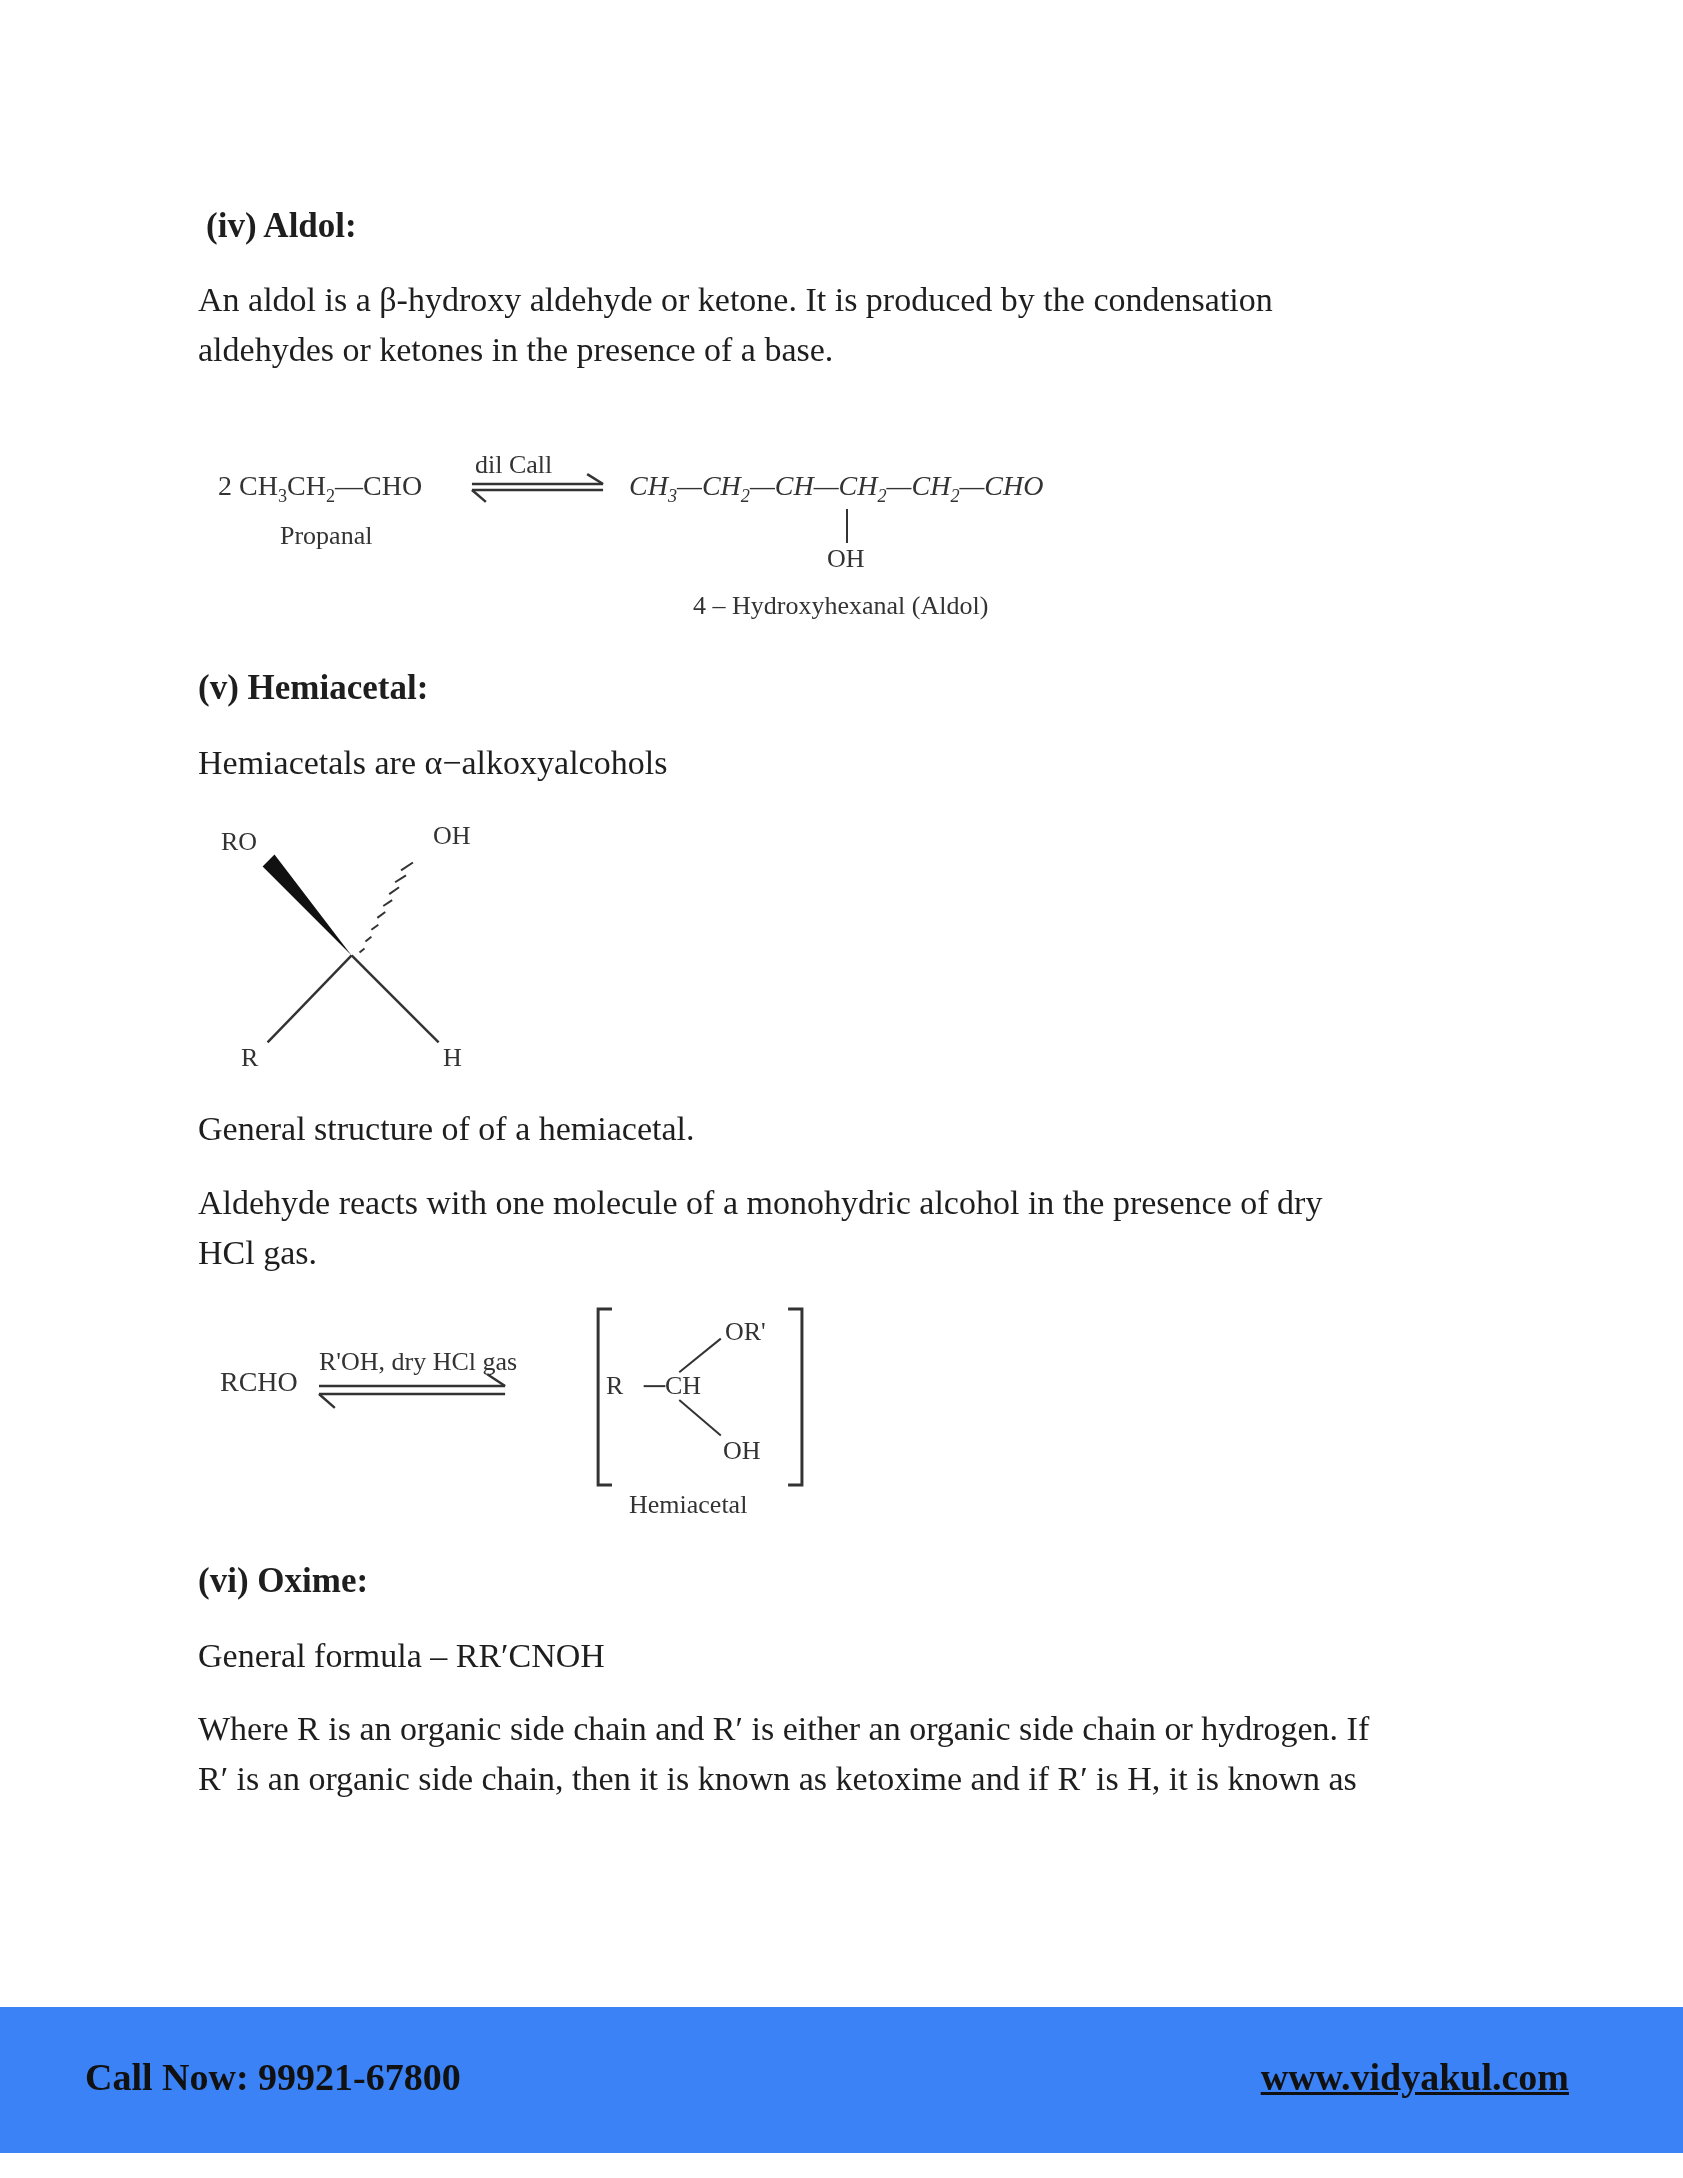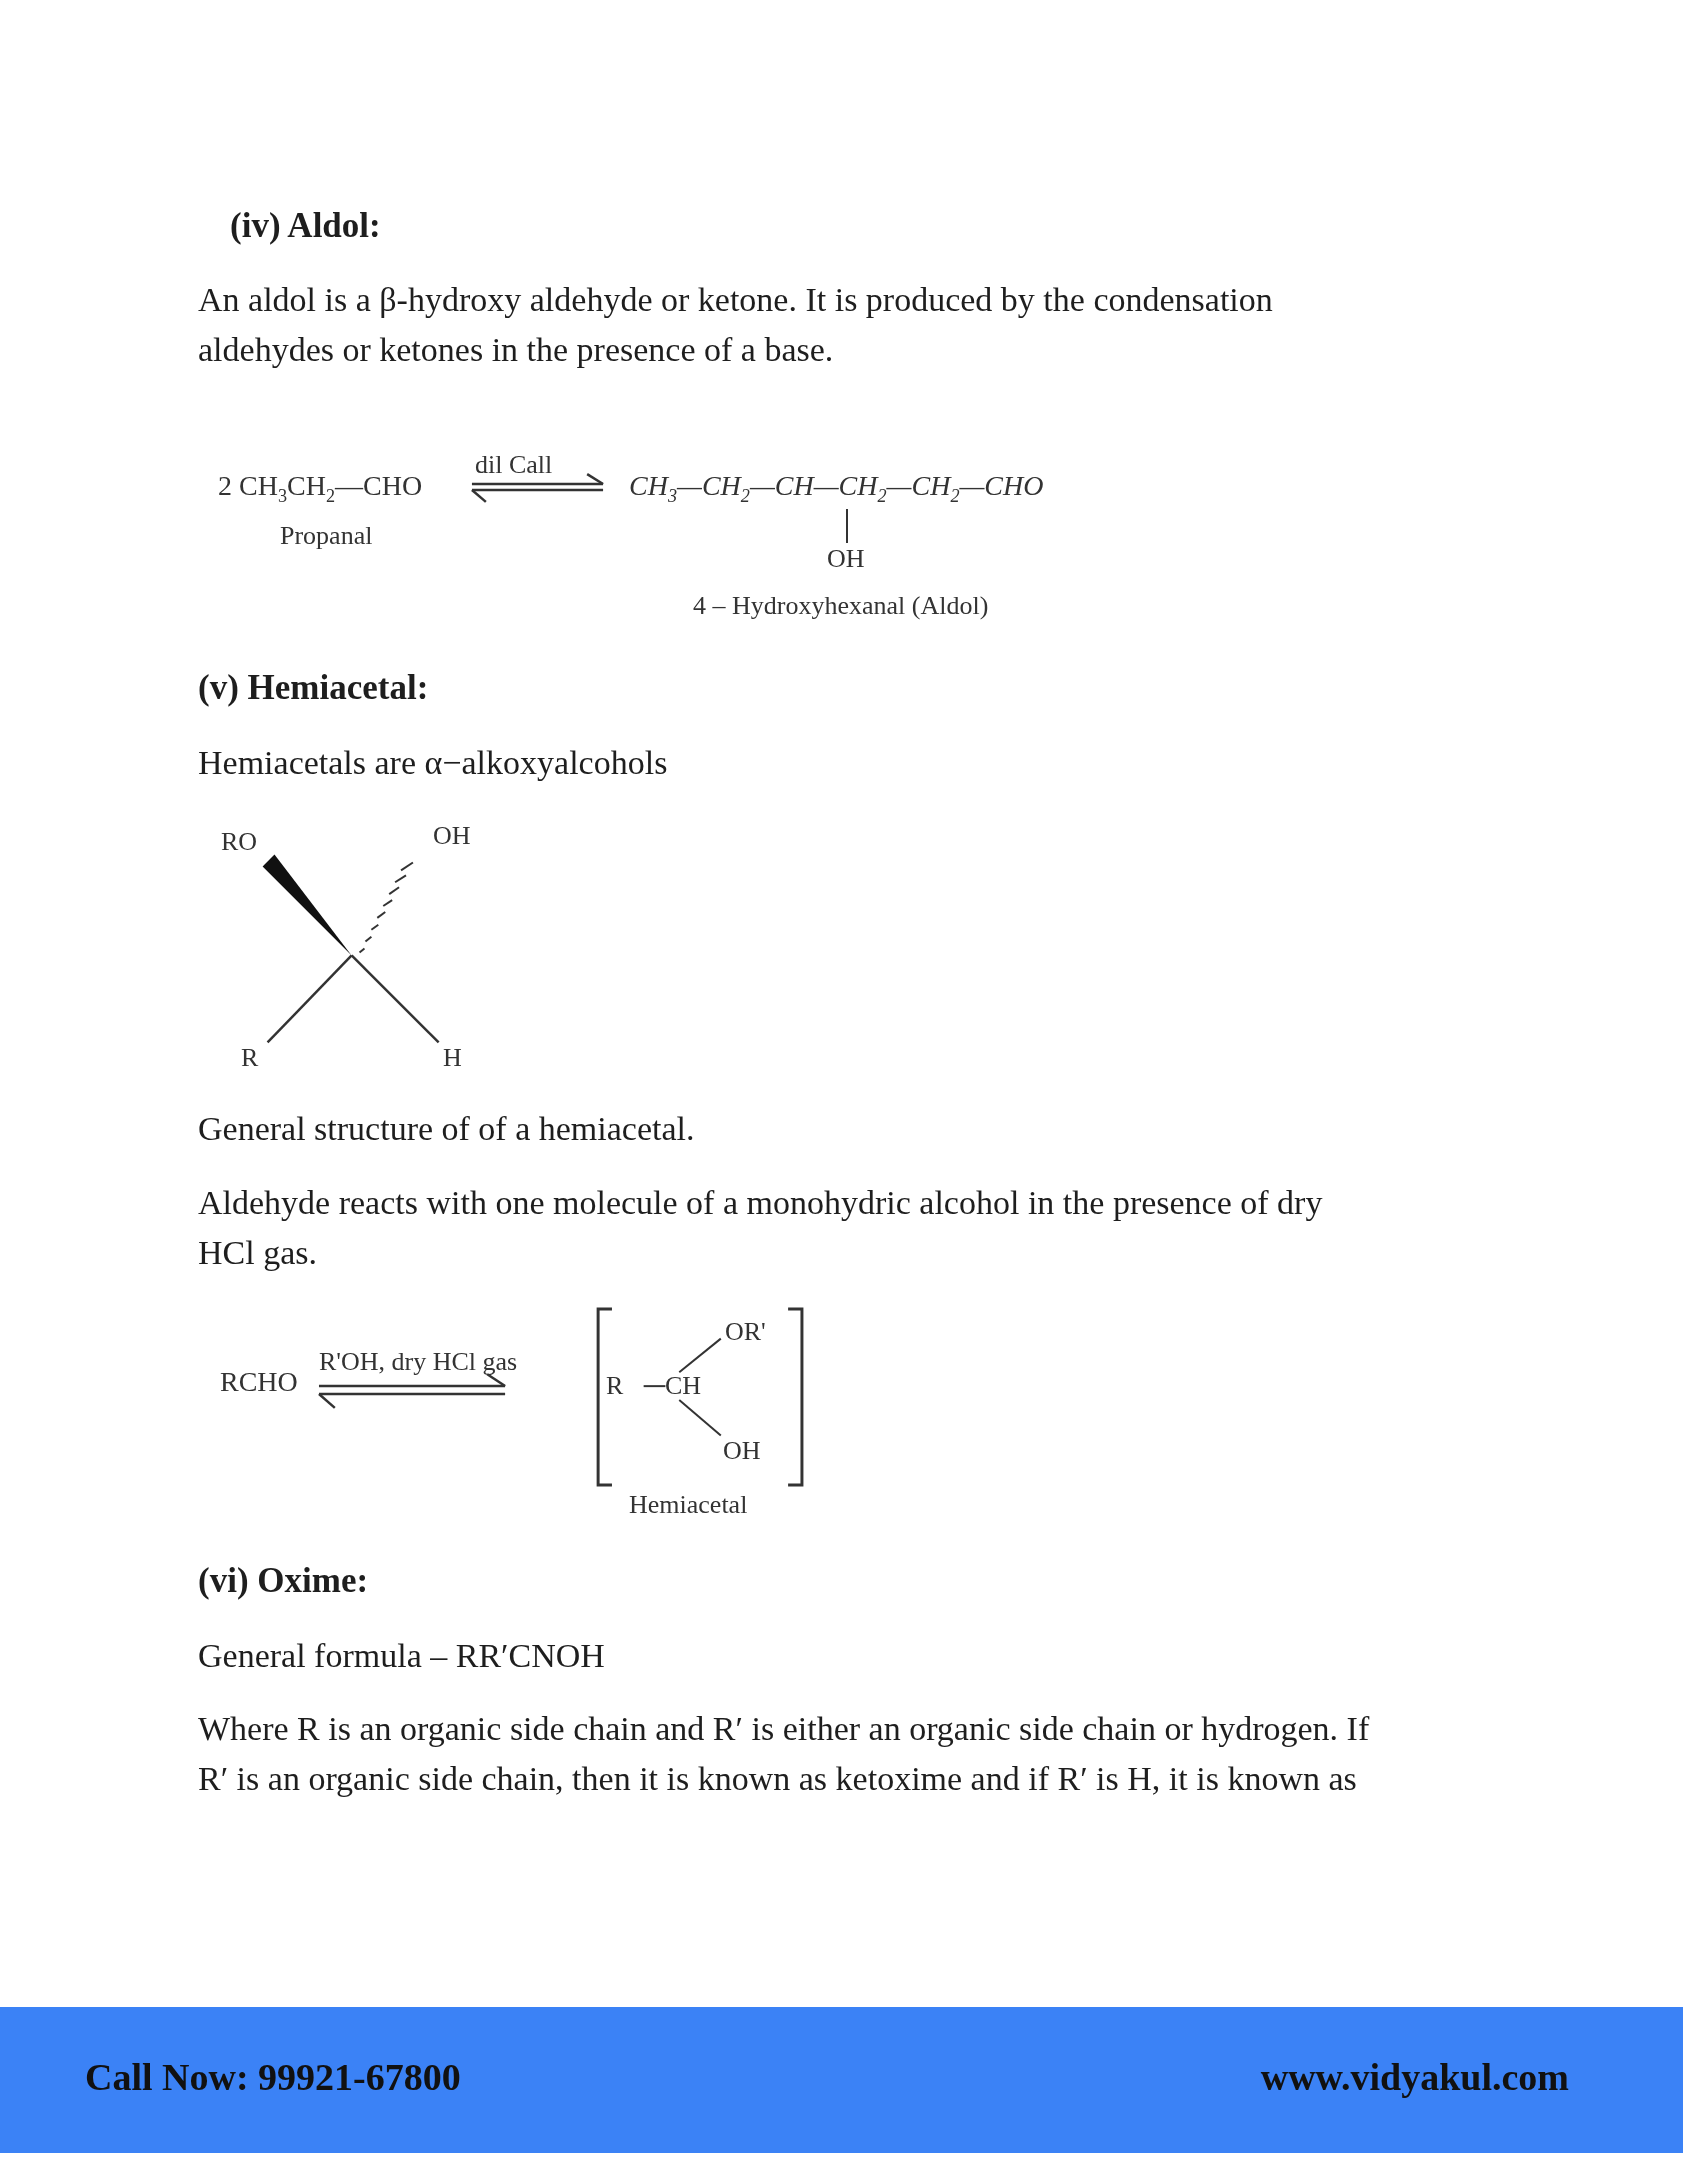--- a/index.html
+++ b/index.html
@@ -9,21 +9,21 @@
   .heading { font-weight:bold; font-size:35px; }
   .body { font-size:34px; line-height:50px; }
   .chem { font-family:"Liberation Serif", serif; color:#333; }
   .footer { position:absolute; left:0; top:2007px; width:1683px; height:146px; background:#3b82f6; }
   .footer span { position:absolute; top:48px; font-size:38px; font-weight:bold; color:#111; font-family:"Liberation Serif", serif; }
   sub { font-size:0.65em; }
 </style>
 </head>
 <body>
 
-<div class="abs heading" style="left:206px; top:206px;margin-left:24px;">(iv) Aldol:</div>
+<div class="abs heading" style="left:206px; top:206px;">(iv) Aldol:</div>
 <div class="abs body" style="left:198px; top:275px;">
   <div>An aldol is a β-hydroxy aldehyde or ketone. It is produced by the condensation</div>
   <div>aldehydes or ketones in the presence of a base.</div>
 </div>
 
 <div class="abs chem" style="left:218px; top:450px; width:990px; height:183px;">
   <div class="abs" style="left:0; top:20px; font-size:28px;">2 CH<sub>3</sub>CH<sub>2</sub>—CHO</div>
   <div class="abs" style="left:62px; top:71px; font-size:26px;">Propanal</div>
   <div class="abs" style="left:257px; top:0px; font-size:26px;">dil Call</div>
   <svg class="abs" style="left:246px; top:20px;" width="149" height="40" viewBox="0 0 150 40">
@@ -96,15 +96,15 @@
 
 <div class="abs heading" style="left:198px; top:1561px;">(vi) Oxime:</div>
 <div class="abs body" style="left:198px; top:1631px;">General formula – RR′CNOH</div>
 <div class="abs body" style="left:198px; top:1704px;">
   <div>Where R is an organic side chain and R′ is either an organic side chain or hydrogen. If</div>
   <div>R′ is an organic side chain, then it is known as ketoxime and if R′ is H, it is known as</div>
 </div>
 
 <div class="footer">
   <span style="left:85px;">Call Now: 99921-67800</span>
-  <span style="right:114px;">www.vidyakul.com</span>
+  <span style="right:114px;text-decoration:underline;">www.vidyakul.com</span>
 </div>
 
 
 </body></html>

